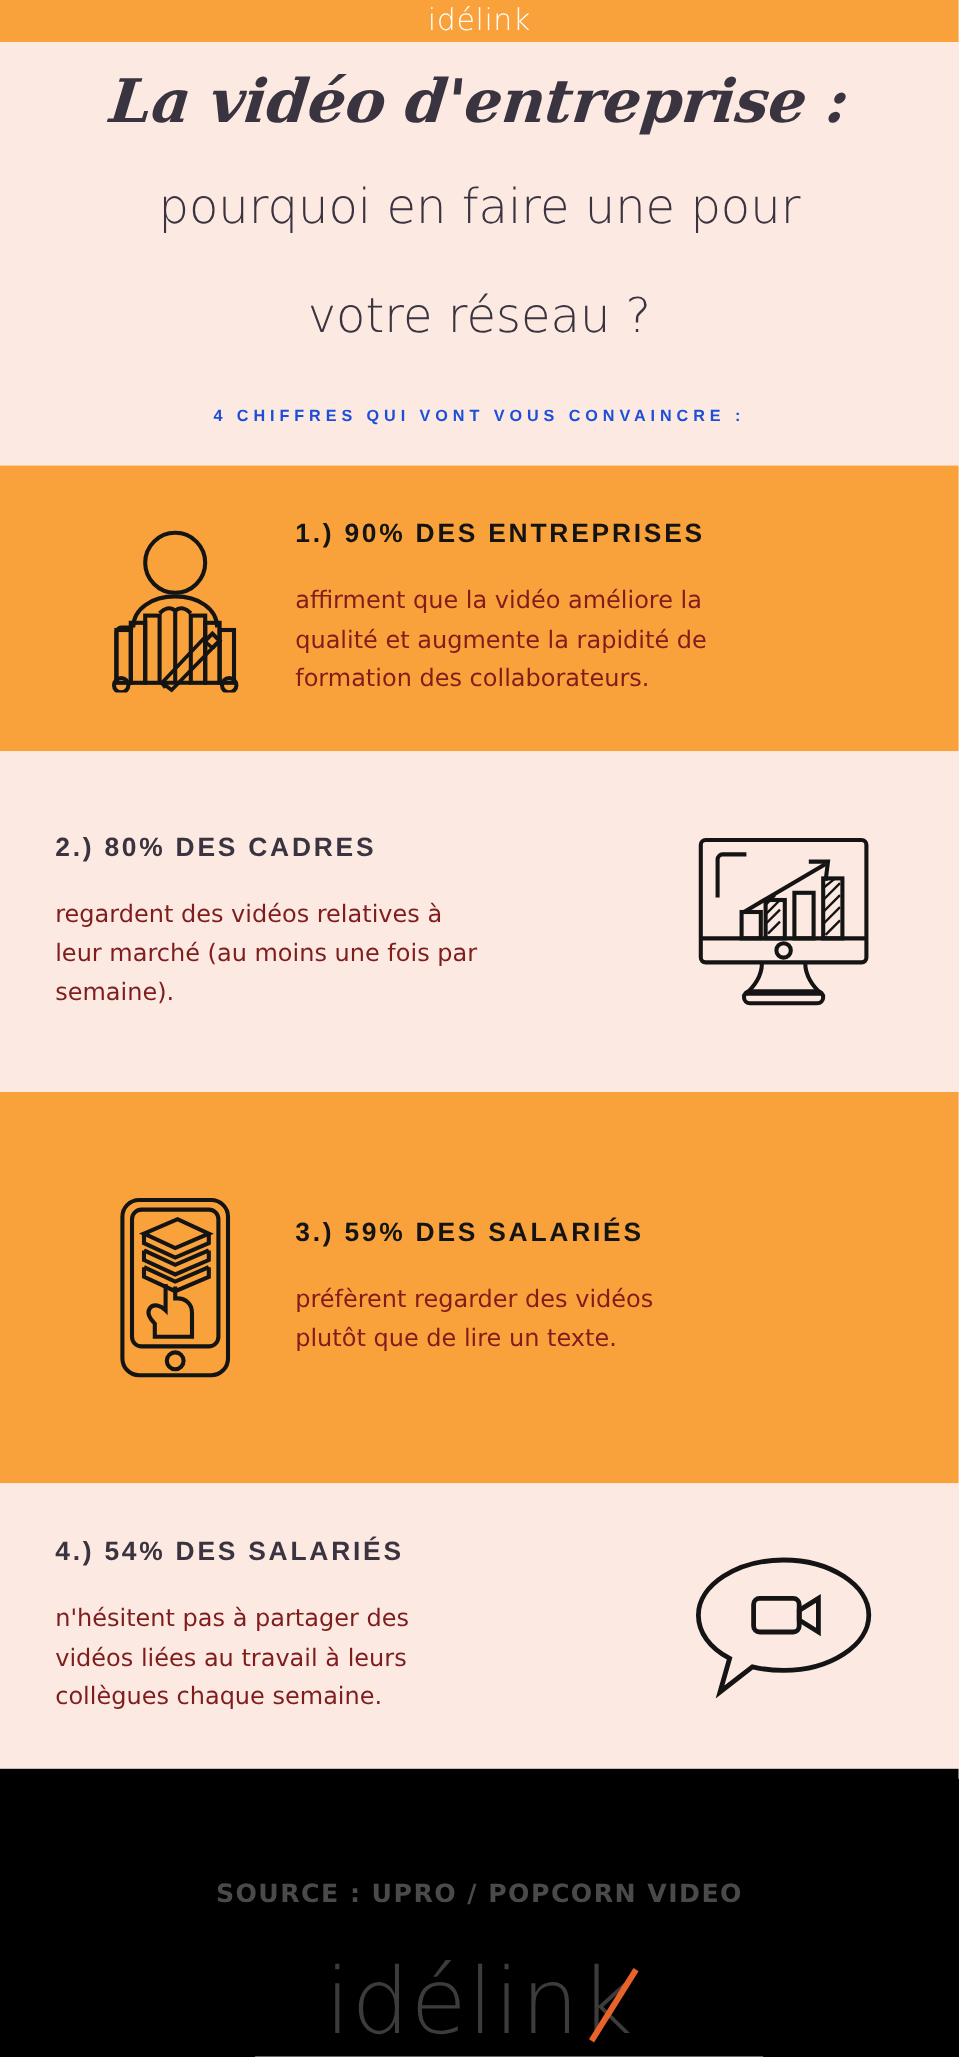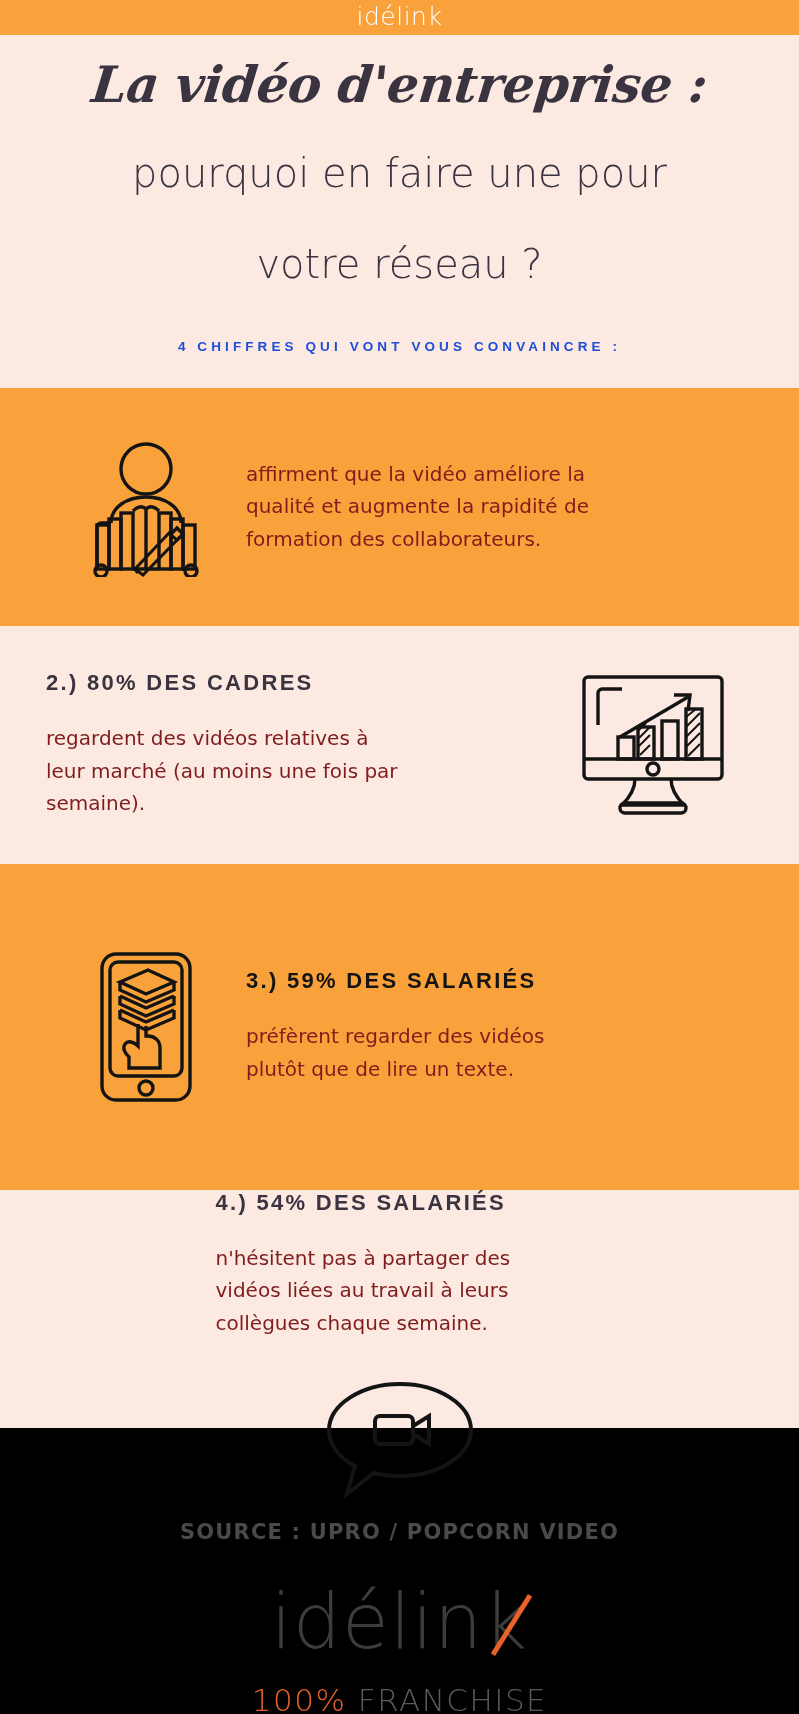--- a/index.html
+++ b/index.html
@@ -103,23 +103,23 @@
   .stat p {
     font-family: "DejaVu Sans", sans-serif;
     font-weight: 400;
     font-size: 20px;
     line-height: 1.62;
     color: #7f1d1d;
     max-width: 360px;
   }
 
   .sec1 { height: 238px; }
-  .sec2 { height: 238px; }
+  .sec2 { height: 284px; }
   .sec3 { height: 326px; }
-  .sec4 { height: 238px; flex-direction: column; }
+  .sec4 { height: 238px; }
 
   
   .footer {
     background: #000000;
     height: 400px;
     text-align: center;
     padding-top: 44px;
   }
   .source {
     color: #4A4A4A;
@@ -196,20 +196,21 @@
           <path d="M59 132 L46 132 M59 132 L72 132"></path>
           <path d="M48 132 L82 96 L90 103 L56 138 Z" stroke-width="3"></path>
           <path d="M84 97 L90 91 L96 97 L90 103"></path>
           <path d="M48 132 L51 136"></path>
           <circle cx="14" cy="134" r="6"></circle>
           <circle cx="104" cy="134" r="6"></circle>
         </svg>
       </span>
     </div>
     <div class="text-cell">
+      <h2>1.) 90% DES ENTREPRISES</h2>
       <p>affirment que la vidéo améliore la qualité et augmente la rapidité de formation des collaborateurs.</p>
     </div>
   </div>
 
   <div class="stat cream sec2 right">
     <div class="text-cell">
       <h2>2.) 80% DES CADRES</h2>
       <p>regardent des vidéos relatives à leur marché (au moins une fois par semaine).</p>
     </div>
     <div class="icon-cell">

